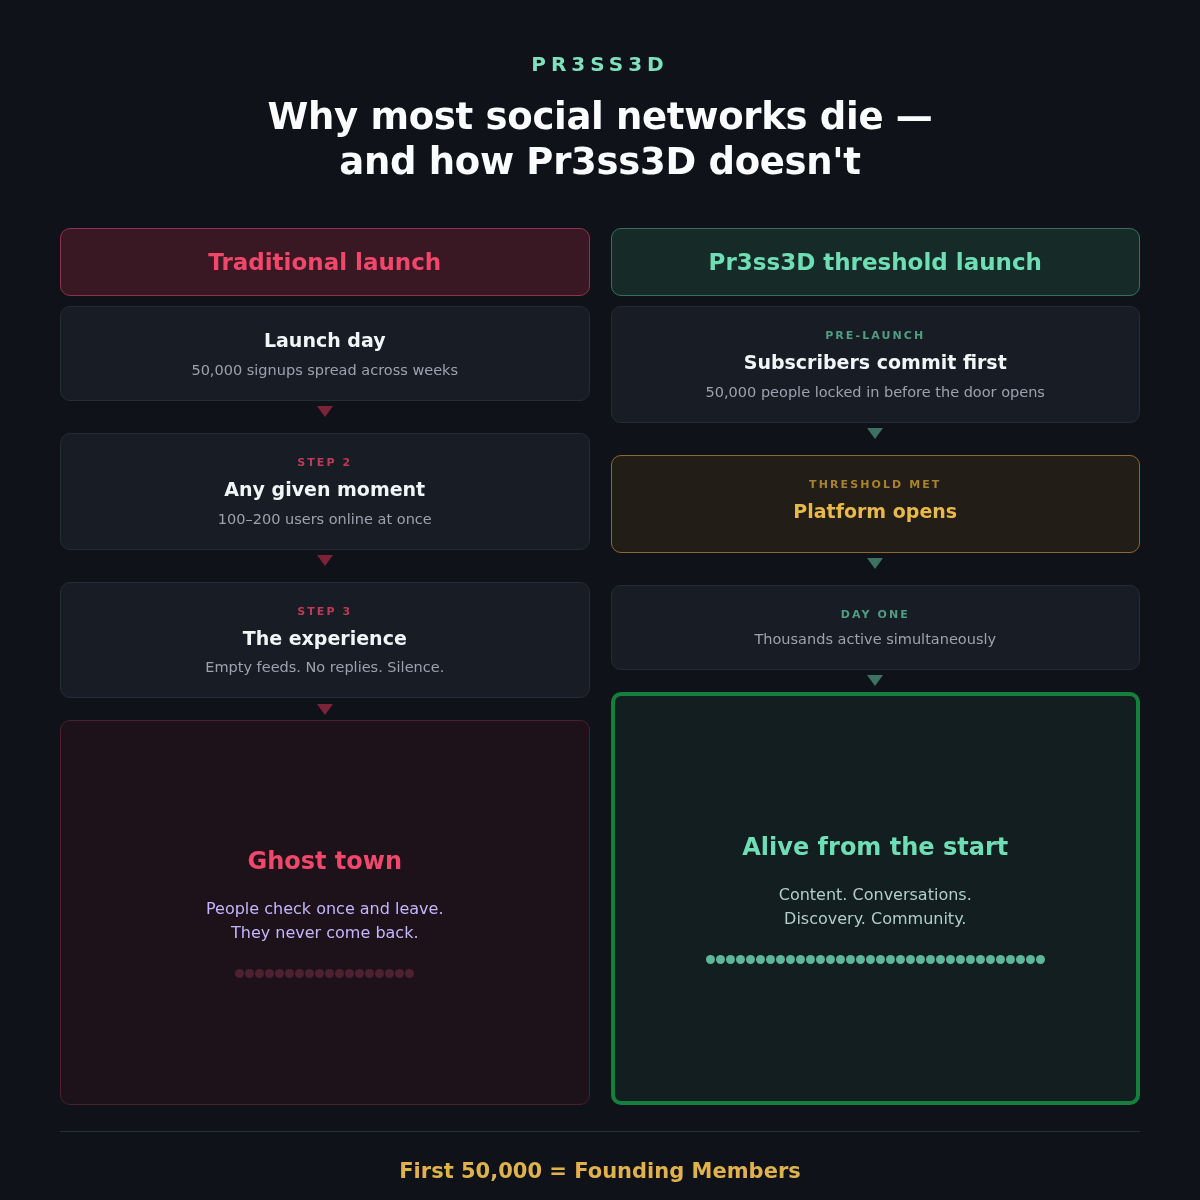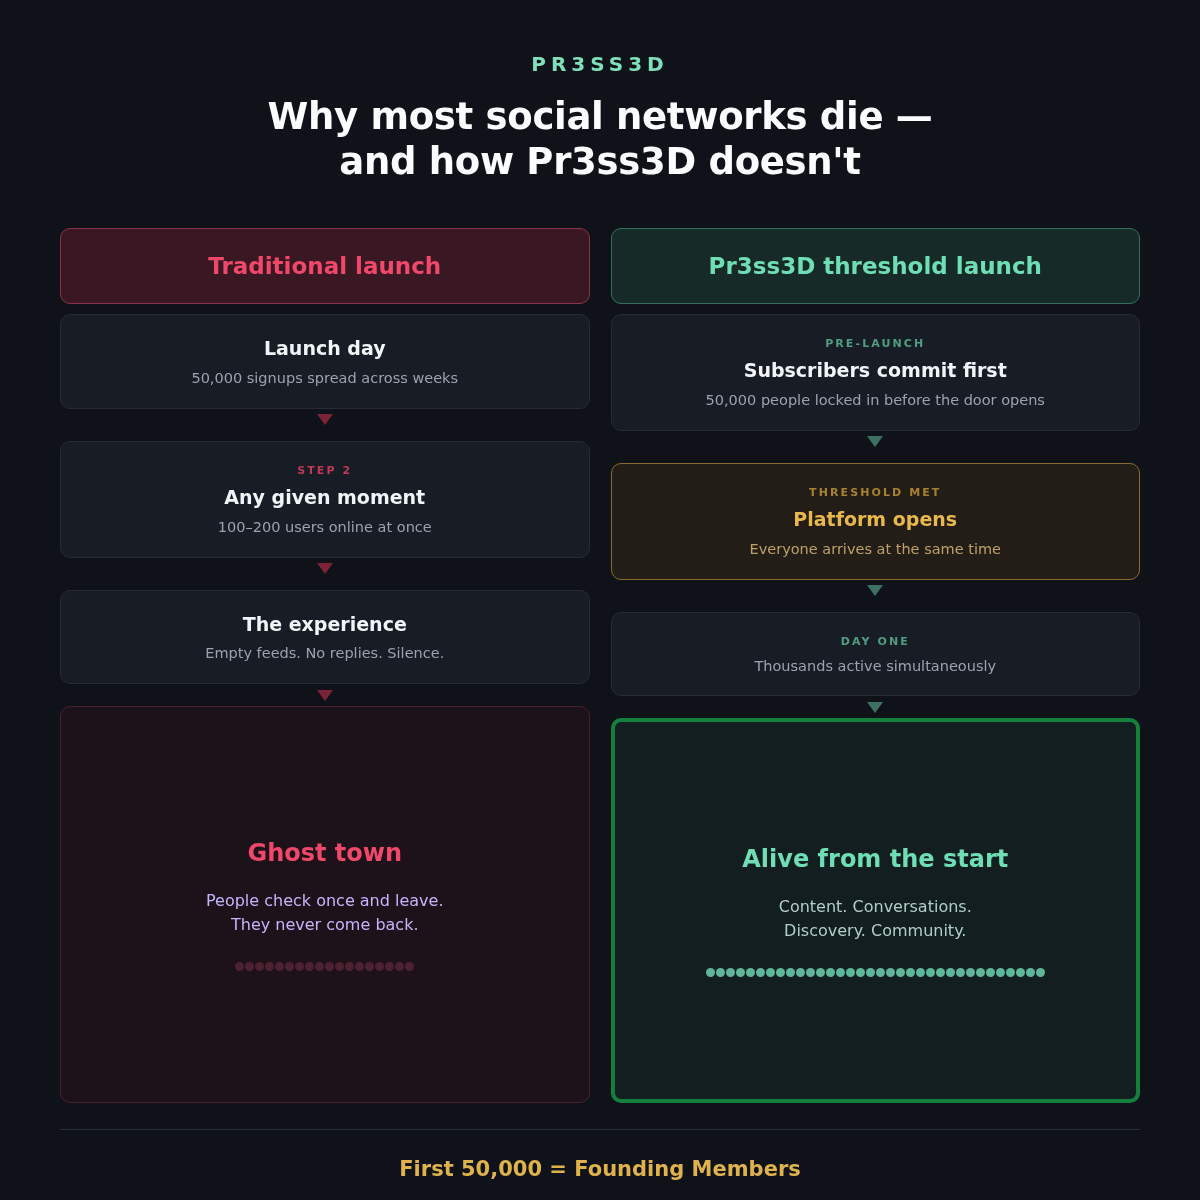--- a/index.html
+++ b/index.html
@@ -46,21 +46,21 @@
   .compare {
     margin-top: 44px;
     display: grid;
     grid-template-columns: 1fr 1fr;
     column-gap: 21px;
   }
 
   .col { display: flex; flex-direction: column; }
 
   .col-header {
-    height: 76px;
+    height: 68px;
     border-radius: 10px;
     display: flex;
     align-items: center;
     justify-content: center;
     font-size: 23px;
     font-weight: 700;
   }
   .col-header.bad {
     background: #3a1823;
     border: 1px solid #8d3248;
@@ -229,20 +229,21 @@
         <div class="step-kicker bad">STEP 2</div>
         <div class="step-title">Any given moment</div>
         <div class="step-desc">100–200 users online at once</div>
       </div>
 
       <div class="arrow bad">
           <i></i>
         </div>
 
       <div class="step">
+        <div class="step-kicker bad">STEP 3</div>
         <div class="step-title">The experience</div>
         <div class="step-desc">Empty feeds. No replies. Silence.</div>
       </div>
 
       <div class="arrow bad">
           <i></i>
         </div>
 
       <div class="outcome bad">
         <div class="outcome-title">Ghost town</div>
@@ -282,21 +283,20 @@
         <div class="step-desc">50,000 people locked in before the door opens</div>
       </div>
 
       <div class="arrow good">
           <i></i>
         </div>
 
       <div class="step highlight">
         <div class="step-kicker gold">THRESHOLD MET</div>
         <div class="step-title is-gold">Platform opens</div>
-        <div class="step-desc is-gold">Everyone arrives at the same time</div>
       </div>
 
       <div class="arrow good">
           <i></i>
         </div>
 
       <div class="step">
         <div class="step-kicker good">DAY ONE</div>
         <div class="step-desc">Thousands active simultaneously</div>
       </div>

